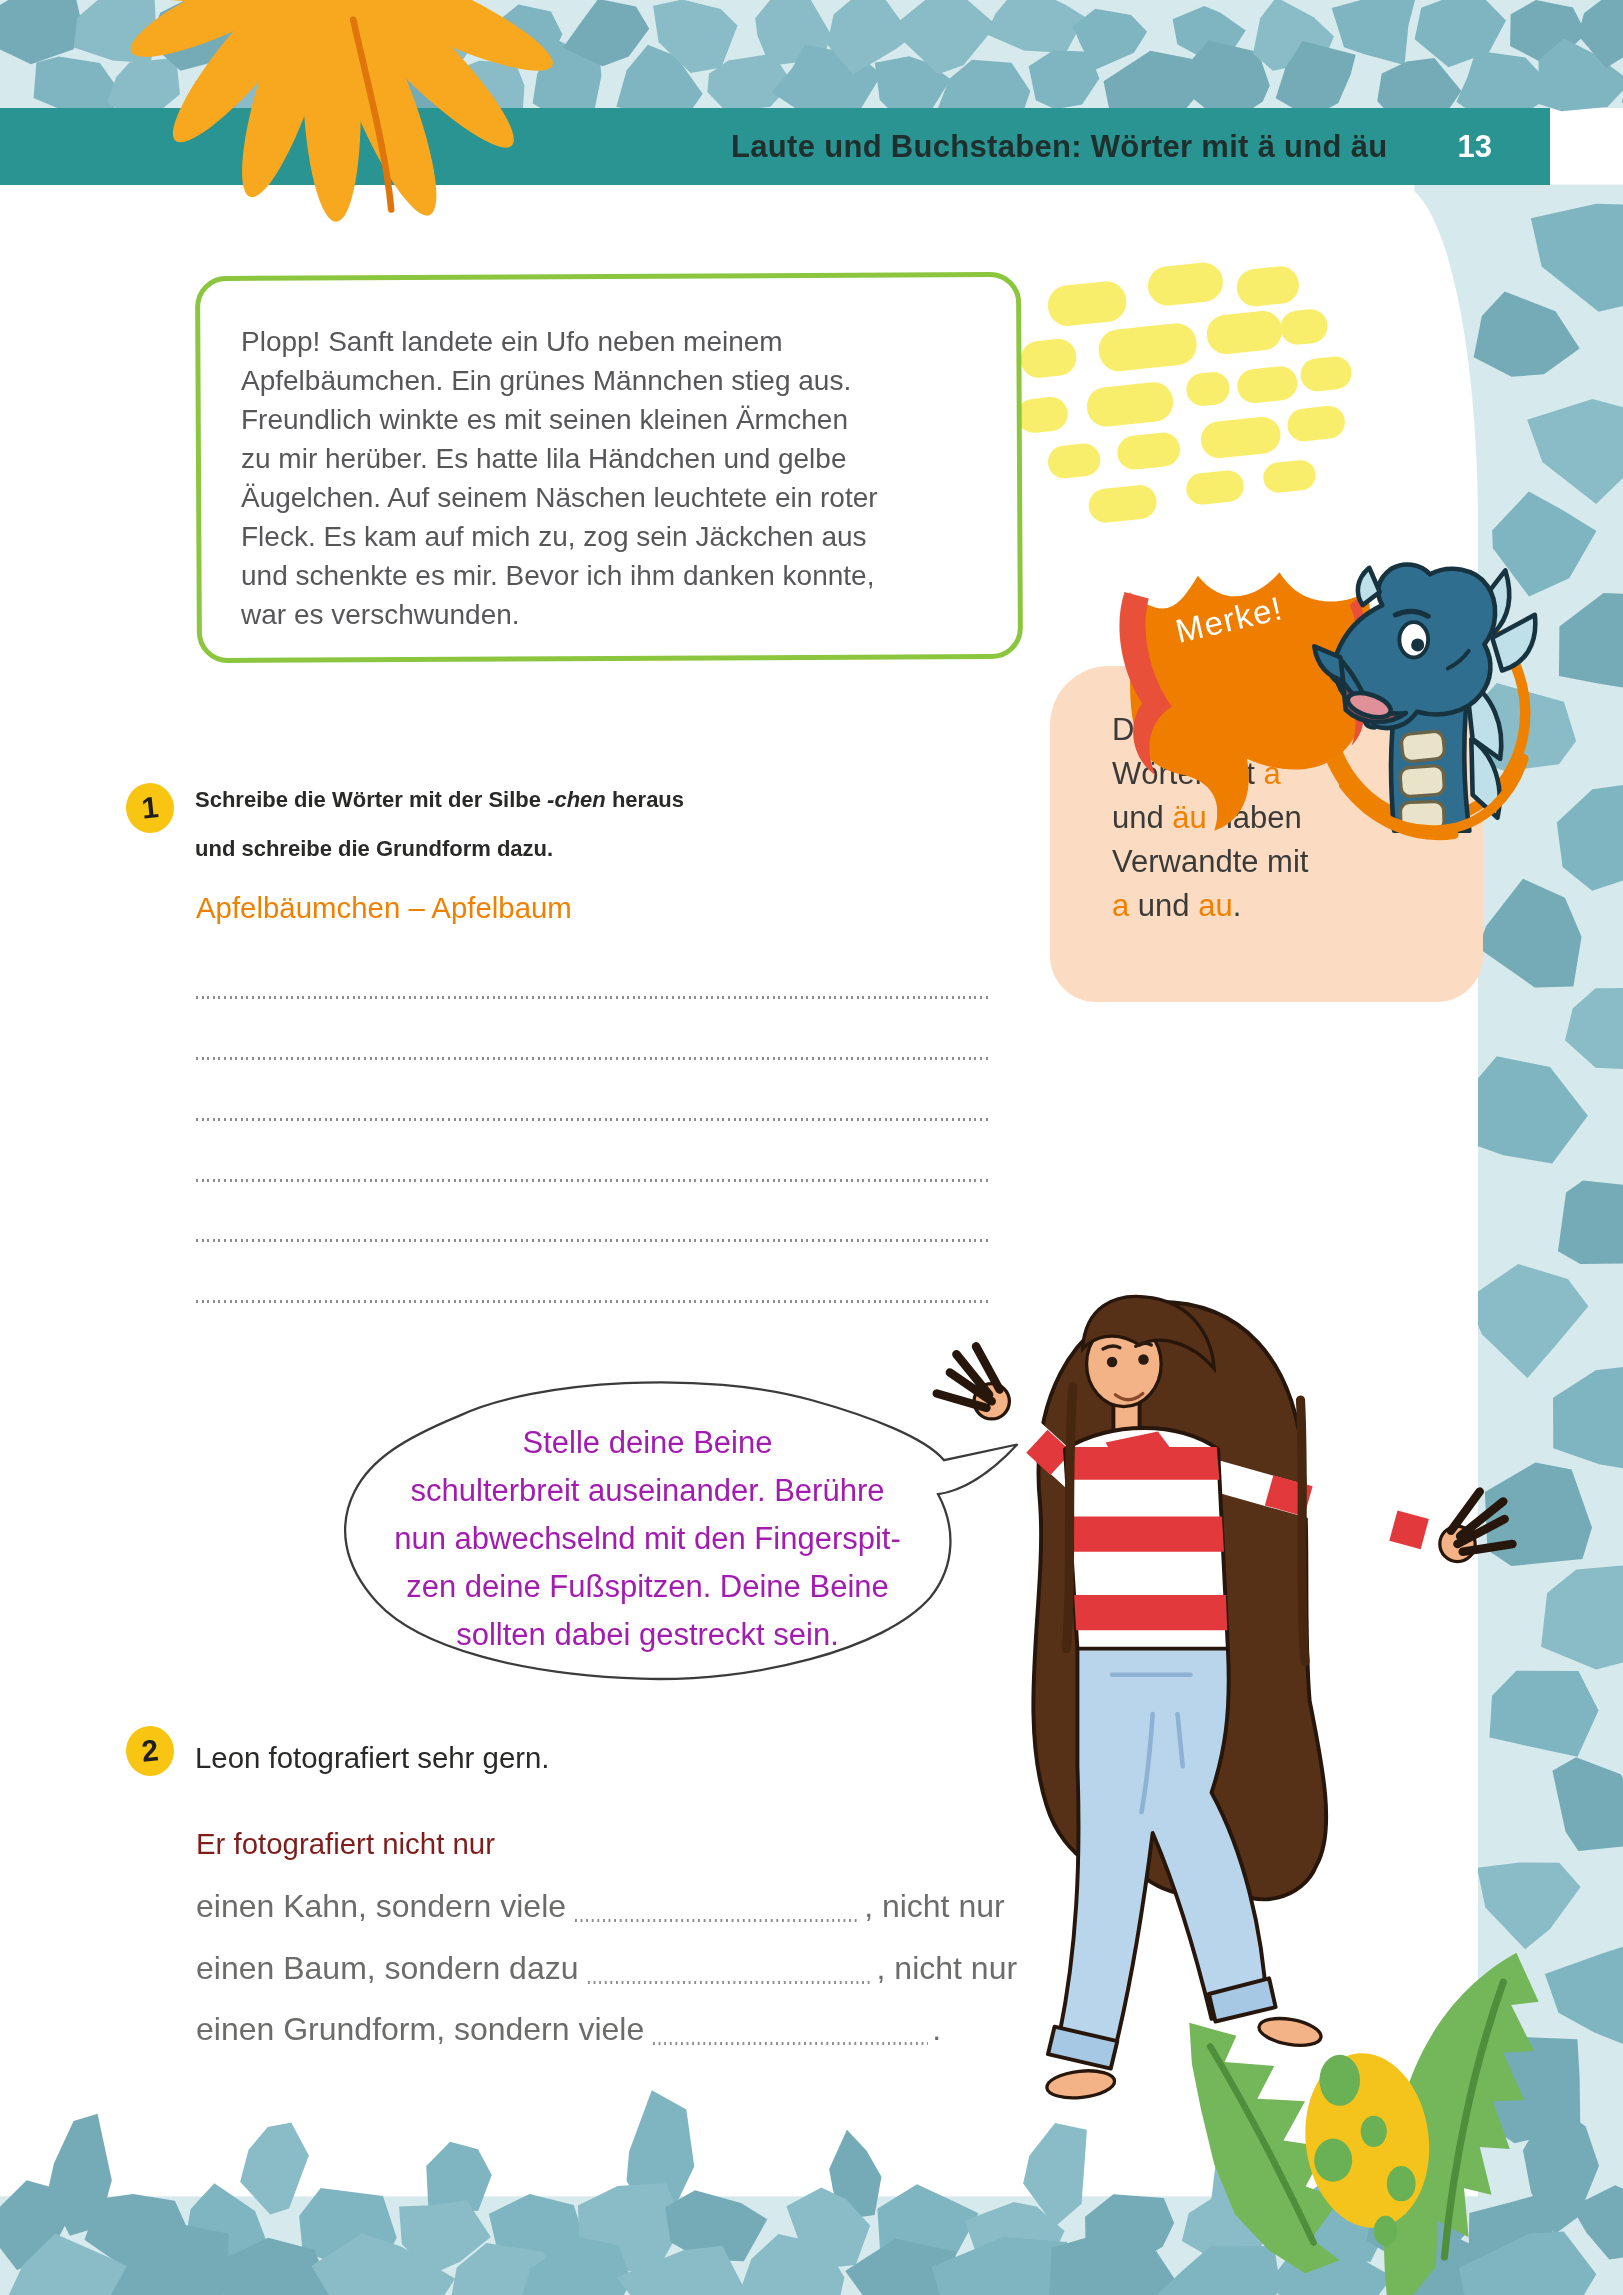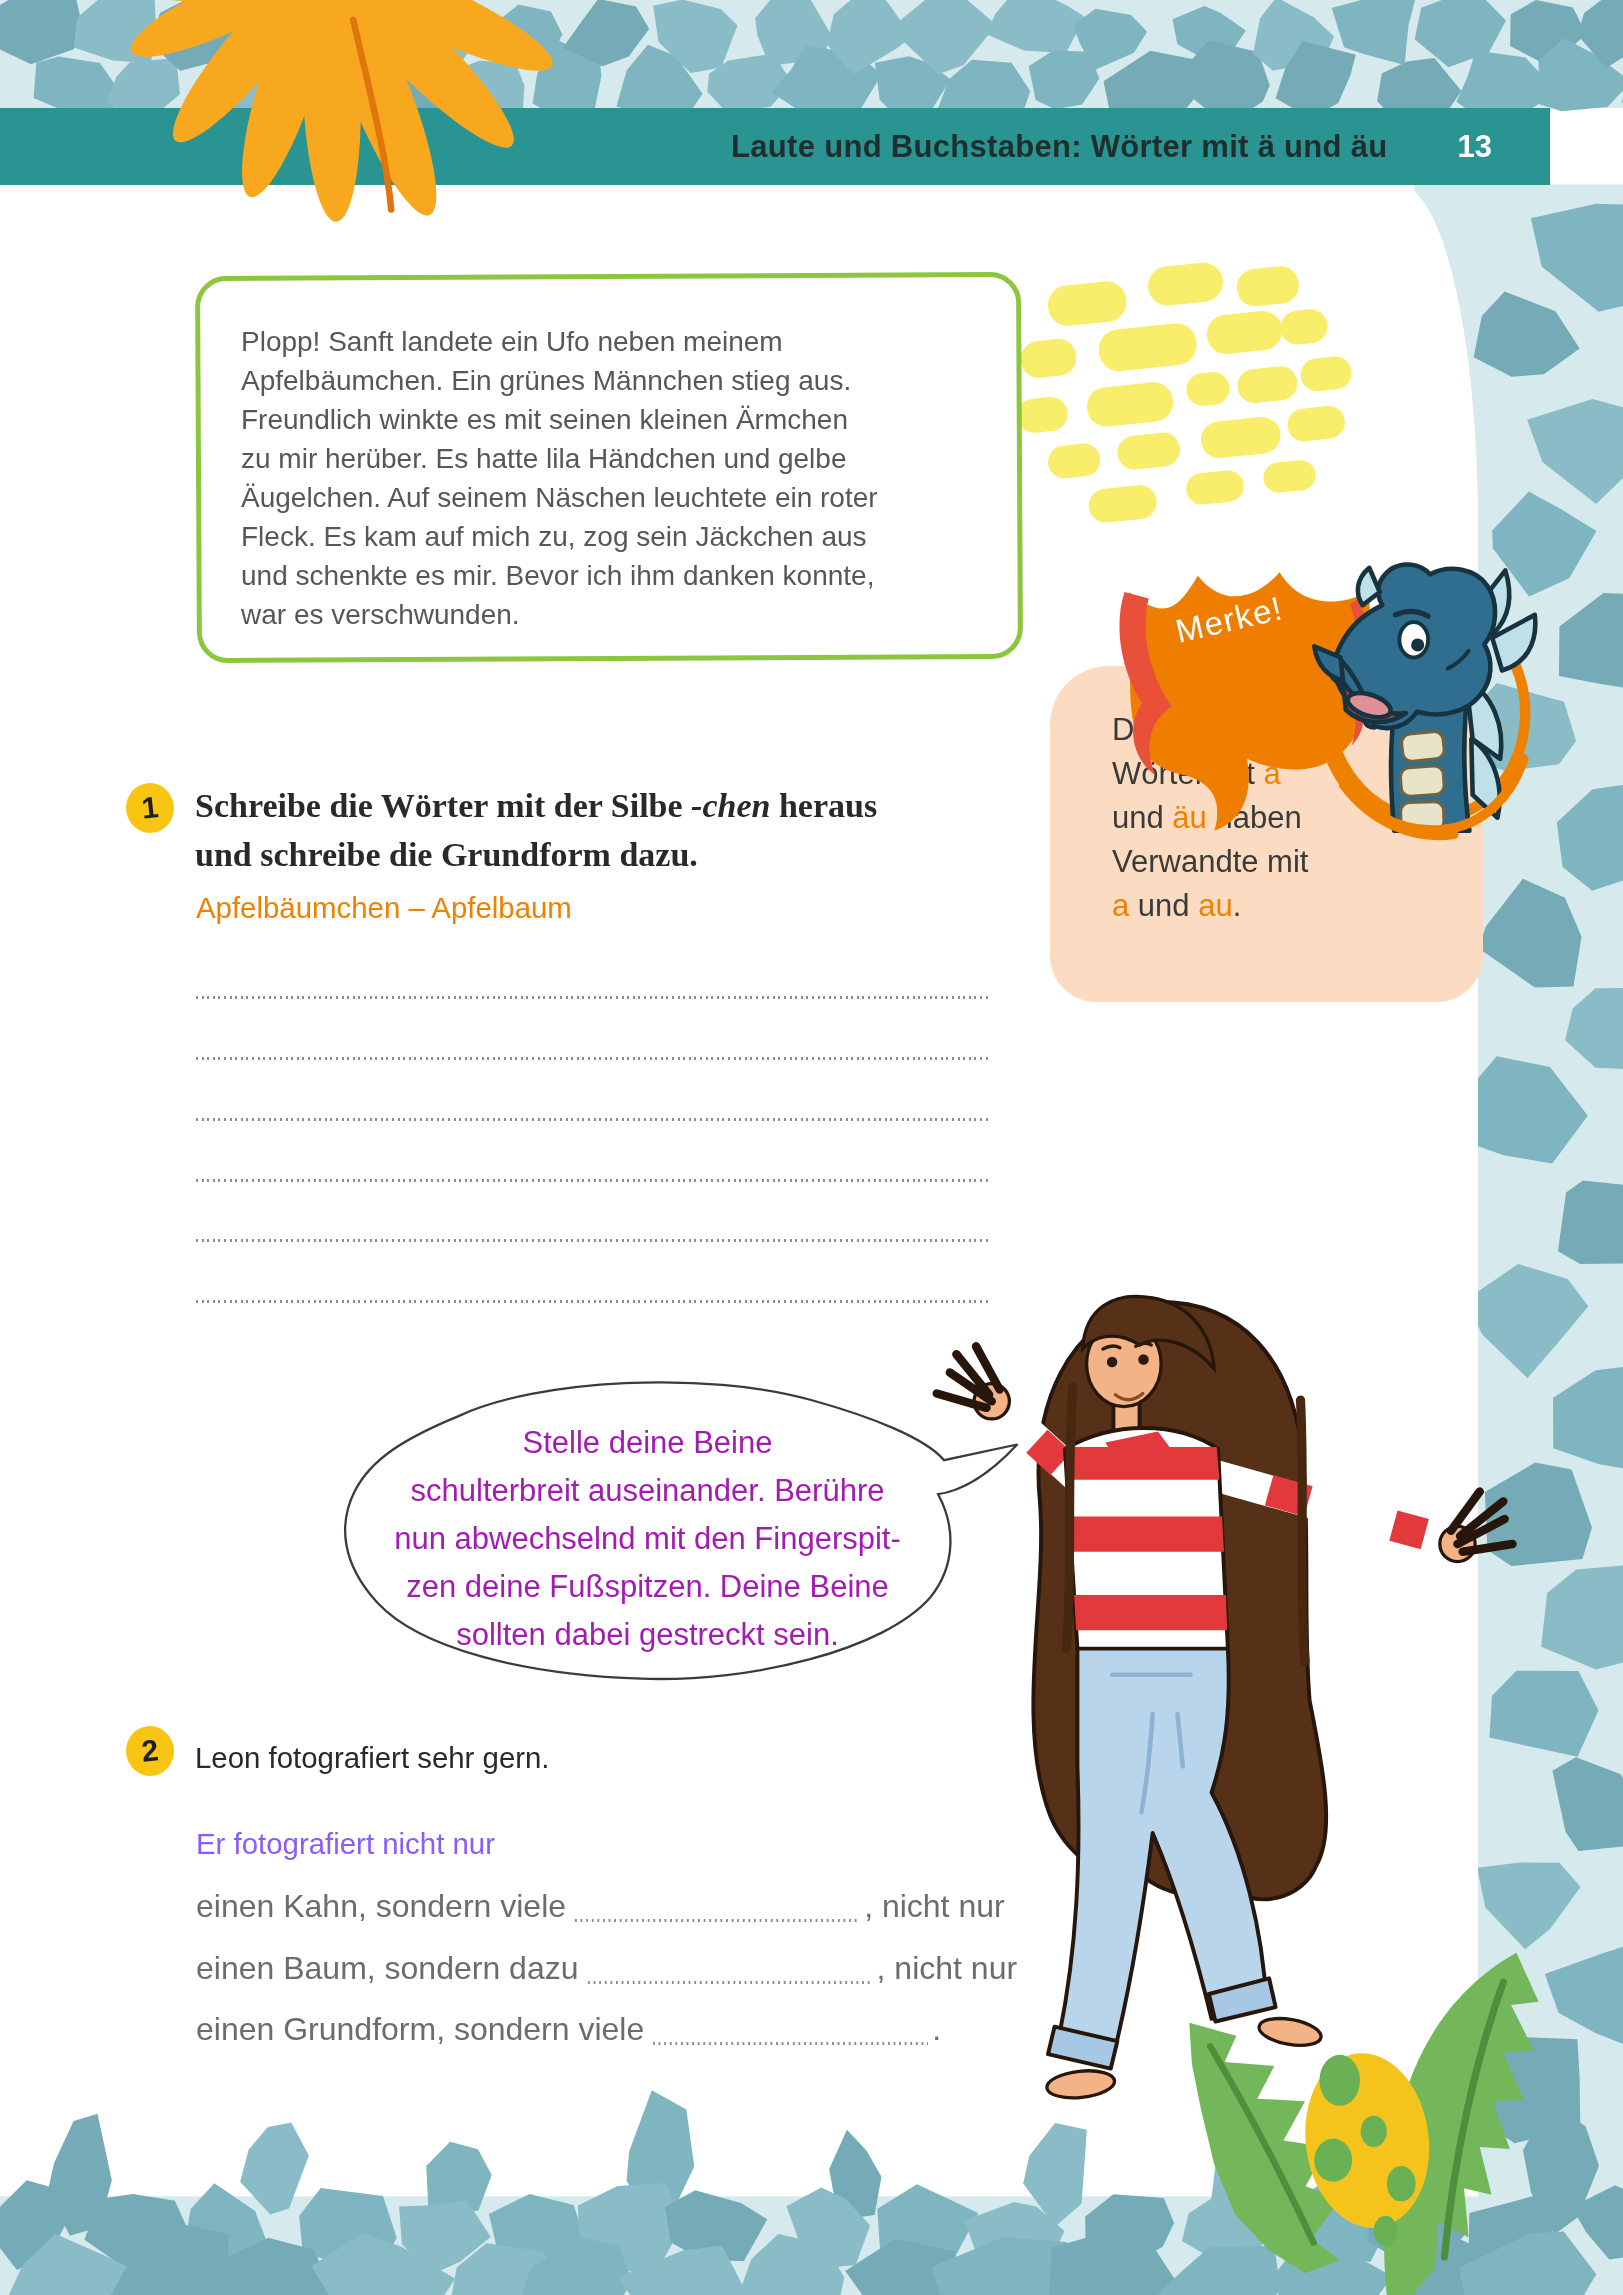--- a/index.html
+++ b/index.html
@@ -35,32 +35,32 @@
   #dragon-svg{position:absolute;left:1106px;top:556px;z-index:4;}
   #merke-ribbon-label{position:absolute;left:1175px;top:601px;z-index:5;color:#fff;
              font-size:33px;letter-spacing:1.3px;transform:rotate(-13deg);}
 
   
   .badge{position:absolute;width:48px;height:50px;border-radius:50%;
          background:var(--c-badge,#f9c513);color:#1f1f1e;font-size:30px;font-weight:bold;
          display:flex;align-items:center;justify-content:center;z-index:3;transform:rotate(-6deg);}
   #task1-badge{left:126px;top:783px;}
   #task2-badge{left:126px;top:1726px;}
-  #task1-line1,#task1-line2{position:absolute;left:195px;z-index:3;font-size:34px;font-weight:bold;color:#292928;font-family:Liberation Serif, serif;}
+  #task1-line1,#task1-line2{position:absolute;left:195px;z-index:3;font-size:22px;font-weight:bold;color:#292928;}
   #task1-line1{top:787px;}
   #task1-line2{top:836px;}
   #task1-line1 .it{font-style:italic;}
   #task1-example{position:absolute;left:196px;top:891px;z-index:3;font-size:29.4px;
                  color:var(--c-orange,#ef8000);}
   #answer-lines{position:absolute;left:196px;top:996px;width:794px;height:366px;z-index:3;}
   .dotline{position:absolute;left:0;width:100%;height:3.3px;
            background-image:repeating-linear-gradient(90deg,#8d8d8d 0 2px,transparent 2px 5.6px);}
 
   #task2-title{position:absolute;left:195px;top:1741px;z-index:3;font-size:29.4px;font-weight:normal;color:#292928;}
-  #task2-intro{position:absolute;left:196px;top:1827px;z-index:3;font-size:29.4px;color:#8b5cf6;}
+  #task2-intro{position:absolute;left:196px;top:1827px;z-index:3;font-size:29.4px;color:#7f1d1d;}
   #task2-rows{position:absolute;left:196px;top:1888px;width:818px;z-index:3;}
   .t2row{position:absolute;left:0;font-size:32px;color:#6c6c6b;white-space:nowrap;}
   .dotblank{display:inline-block;height:27.5px;vertical-align:-5.2px;margin:0 3.9px 0 9.2px;
             background-image:repeating-linear-gradient(90deg,#8d8d8d 0 2px,transparent 2px 5.6px);
             background-size:5.6px 3.3px;background-repeat:repeat-x;background-position:0 100%;}
 
   
   #bubble-svg{position:absolute;left:0;top:0;z-index:3;}
   #bubble-text{position:absolute;left:366px;top:1419px;width:563px;z-index:4;text-align:center;
                font-size:31px;line-height:48px;color:#a21caf;white-space:pre-line;}

